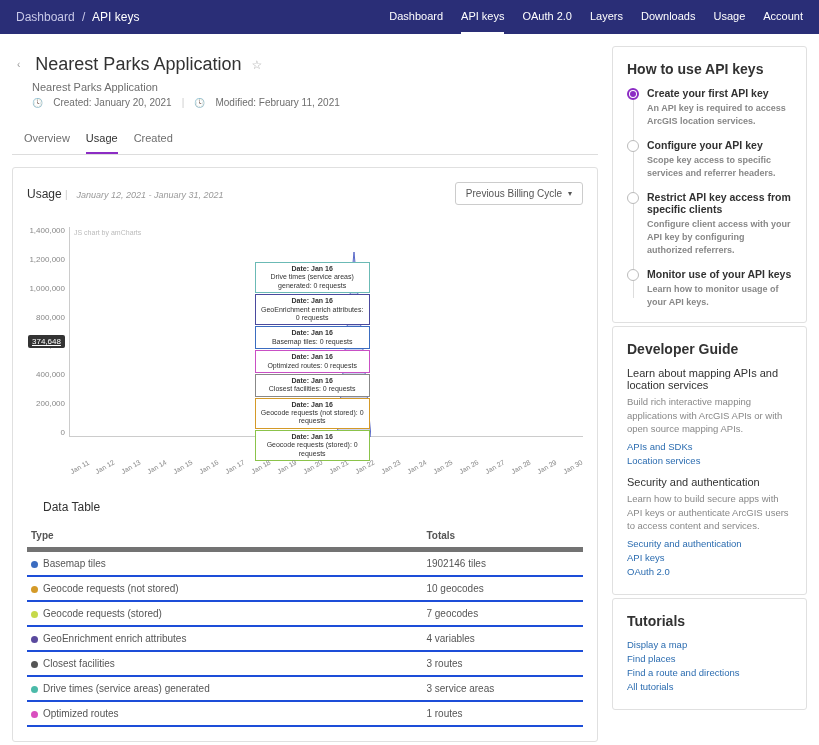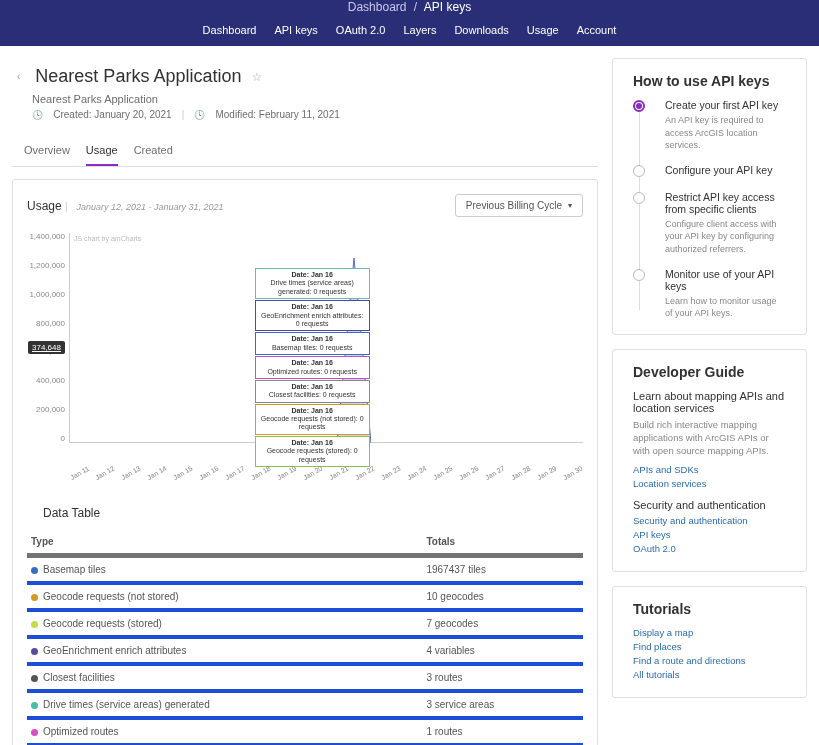--- a/index.html
+++ b/index.html
@@ -1,17 +1,17 @@
 <!DOCTYPE html>
 <html><head>
 <meta charset="utf-8">
 <style>
 * { box-sizing: border-box; margin: 0; padding: 0; }
 body { font-family: -apple-system, BlinkMacSystemFont, "Segoe UI", Arial, sans-serif; font-size: 12px; color: #323232; background: #fff; }
-.top-nav { background: #2a2e77; color: #fff; height: 46px; display: flex; align-items: center; padding: 0 16px; justify-content: space-between; flex-direction: column; }
+.top-nav { background: #2a2e77; color: #fff; height: 34px; display: flex; align-items: center; padding: 0 16px; justify-content: space-between; }
 .breadcrumb { font-size: 12px; color: #c8c8e8; }
 .breadcrumb a { color: #c8c8e8; text-decoration: none; }
 .breadcrumb .sep { margin: 0 4px; }
 .breadcrumb .current { color: #fff; }
 .nav-links { display: flex; gap: 18px; font-size: 11px; }
 .nav-links a { color: #fff; text-decoration: none; padding: 10px 0; }
 .nav-links a.active { border-bottom: 2px solid #fff; }
 .main-wrap { display: flex; padding: 12px; gap: 14px; }
 .left-col { flex: 1; min-width: 0; }
 .right-col { width: 195px; flex-shrink: 0; }
@@ -27,21 +27,21 @@
 .tabs { display: flex; gap: 16px; border-bottom: 1px solid #ddd; padding: 0 12px; margin-top: 8px; }
 .tabs a { font-size: 11px; color: #6e6e6e; text-decoration: none; padding: 8px 0; }
 .tabs a.active { color: #323232; border-bottom: 2px solid #8c2cc4; }
 .card { border: 1px solid #e0e0e0; border-radius: 3px; padding: 14px; margin-top: 12px; background: #fff; }
 .usage-header { display: flex; justify-content: space-between; align-items: center; }
 .usage-title { font-size: 12px; font-weight: 500; }
 .usage-range { font-size: 9px; color: #999; font-style: italic; margin-left: 6px; font-weight: 400;}
 .cycle-btn { border: 1px solid #ccc; border-radius: 3px; padding: 5px 10px; font-size: 10px; color: #555; background: #fff; cursor: pointer; display: flex; align-items: center; gap: 6px; }
 .chev-down { font-size: 8px; }
 
-.chart-area { position: relative; height: 240px; margin-top: 16px; display: flex; }
+.chart-area { position: relative; height: 240px; margin-top: 22px; display: flex; }
 .y-axis { width: 42px; display: flex; flex-direction: column; justify-content: space-between; font-size: 8px; color: #888; text-align: right; padding-right: 4px; height: 210px;}
 .y-axis div { line-height: 1; }
 .plot { flex: 1; position: relative; border-left: 1px solid #ccc; border-bottom: 1px solid #ccc; height: 210px; }
 .plot .attribution { position: absolute; top: 2px; left: 4px; font-size: 7px; color: #bbb; }
 .x-axis { display: flex; justify-content: space-between; padding-left: 42px; margin-top: 2px; }
 .x-axis div { font-size: 7px; color: #888; transform: rotate(-30deg); transform-origin: top left; white-space: nowrap; }
 .y-marker { position: absolute; left: -42px; top: 108px; background: #333; color: #fff; font-size: 8px; padding: 2px 4px; border-radius: 2px; text-decoration: underline; }
 .peak { position: absolute; left: 52%; top: 0; width: 34px; height: 210px; }
 .peak svg { width: 100%; height: 100%; }
 .tooltips { position: absolute; left: 36%; top: 35px; width: 115px; display: flex; flex-direction: column; gap: 1px; }
@@ -51,27 +51,27 @@
 .t2 { border-color: #4a4a9e; }
 .t3 { border-color: #3b6cc0; }
 .t4 { border-color: #c94fc4; }
 .t5 { border-color: #888; }
 .t6 { border-color: #d49a28; }
 .t7 { border-color: #8bc34a; }
 
 .dt-title { font-size: 12px; margin: 24px 0 10px 16px; }
 .data-table { width: 100%; border-collapse: collapse; }
 .data-table th { text-align: left; font-size: 10px; font-weight: 600; border-bottom: 5px solid #737373; padding: 6px 4px; color: #555;}
-.data-table td { font-size: 10px; border-bottom: 4px solid #1d4ed8; padding: 6px 4px; color: #555;}
+.data-table td { font-size: 10px; border-bottom: 2px solid #1d4ed8; padding: 6px 4px; color: #555;}
 .dot { display: inline-block; width: 7px; height: 7px; border-radius: 50%; margin-right: 5px; vertical-align: middle; }
 
-.side-card { border: 1px solid #e0e0e0; border-radius: 3px; padding: 14px 20px; margin-bottom: 14px; }
+.side-card { border: 1px solid #e0e0e0; border-radius: 3px; padding: 14px 14px; margin-bottom: 3px; }
 .side-title { font-size: 14px; font-weight: 600; margin-bottom: 10px; }
 .steps { display: flex; flex-direction: column; gap: 12px; position: relative; }
-.step { display: flex; gap: 20px; }
+.step { display: flex; gap: 8px; font-weight: bold; }
 .step-dot { width: 12px; height: 12px; border: 1px solid #bbb; border-radius: 50%; flex-shrink: 0; margin-top: 1px; background: #fff; position: relative; z-index: 2;}
 .step-dot.active { border: 2px solid #8c2cc4; }
 .step-dot.active::after { content:''; position:absolute; width:6px; height:6px; background:#8c2cc4; border-radius:50%; top:1px; left:1px;}
 .step-content { flex: 1; }
 .step-label { font-size: 10.5px; color: #323232; margin-bottom: 3px; }
 .step-desc { font-size: 9px; color: #888; line-height: 1.4; }
 .steps-line { position: absolute; left: 5.5px; top: 10px; bottom: 10px; width: 1px; background: #ddd; z-index: 1;}
 
 .guide-sec .sec-h { font-size: 11px; color: #323232; margin-bottom: 4px; margin-top: 10px;}
 .guide-sec .sec-h:first-child { margin-top: 0;}
@@ -192,21 +192,21 @@
       <table class="data-table">
         <thead>
             <tr>
           <th>Type</th>
           <th>Totals</th>
         </tr>
           </thead>
         <tbody id="dt-body">
             <tr>
               <td><span class="dot" style="background:#3b6cc0"></span><span>Basemap tiles</span></td>
-              <td>1967437 tiles</td>
+              <td>1902146 tiles</td>
             </tr>
             <tr>
               <td><span class="dot" style="background:#d49a28"></span><span>Geocode requests (not stored)</span></td>
               <td>10 geocodes</td>
             </tr>
             <tr>
               <td><span class="dot" style="background:#c6d94a"></span><span>Geocode requests (stored)</span></td>
               <td>7 geocodes</td>
             </tr>
             <tr>
@@ -239,20 +239,21 @@
             <div class="step-dot active"></div>
             <div class="step-content">
               <div class="step-label">Create your first API key</div>
               <div class="step-desc">An API key is required to access ArcGIS location services.</div>
             </div>
           </div>
           <div class="step">
             <div class="step-dot"></div>
             <div class="step-content">
               <div class="step-label">Configure your API key</div>
+              <div class="step-desc">Scope key access to specific services and referrer headers.</div>
             </div>
           </div>
           <div class="step">
             <div class="step-dot"></div>
             <div class="step-content">
               <div class="step-label">Restrict API key access from specific clients</div>
               <div class="step-desc">Configure client access with your API key by configuring authorized referrers.</div>
             </div>
           </div>
           <div class="step">
@@ -267,20 +268,21 @@
 
     <div class="side-card guide-sec">
       <div class="side-title">Developer Guide</div>
       <div class="sec-h">Learn about mapping APIs and location services</div>
       <div class="sec-p">Build rich interactive mapping applications with ArcGIS APIs or with open source mapping APIs.</div>
       <div id="guide-links-1">
           <a href="#">APIs and SDKs</a>
           <a href="#">Location services</a>
         </div>
       <div class="sec-h">Security and authentication</div>
+      <div class="sec-p">Learn how to build secure apps with API keys or authenticate ArcGIS users to access content and services.</div>
       <div id="guide-links-2">
           <a href="#">Security and authentication</a>
           <a href="#">API keys</a>
           <a href="#">OAuth 2.0</a>
         </div>
     </div>
 
     <div class="side-card guide-sec">
       <div class="side-title">Tutorials</div>
       <div id="tutorial-links">

